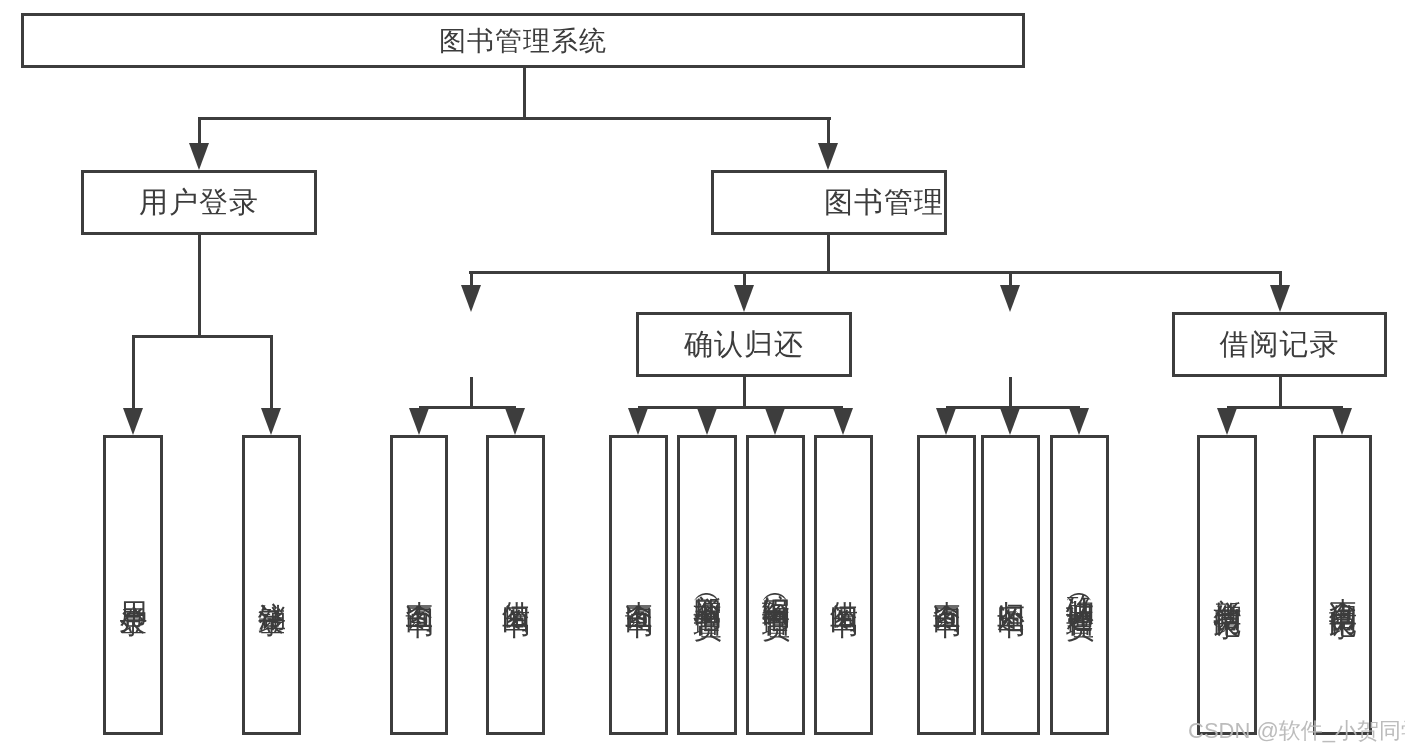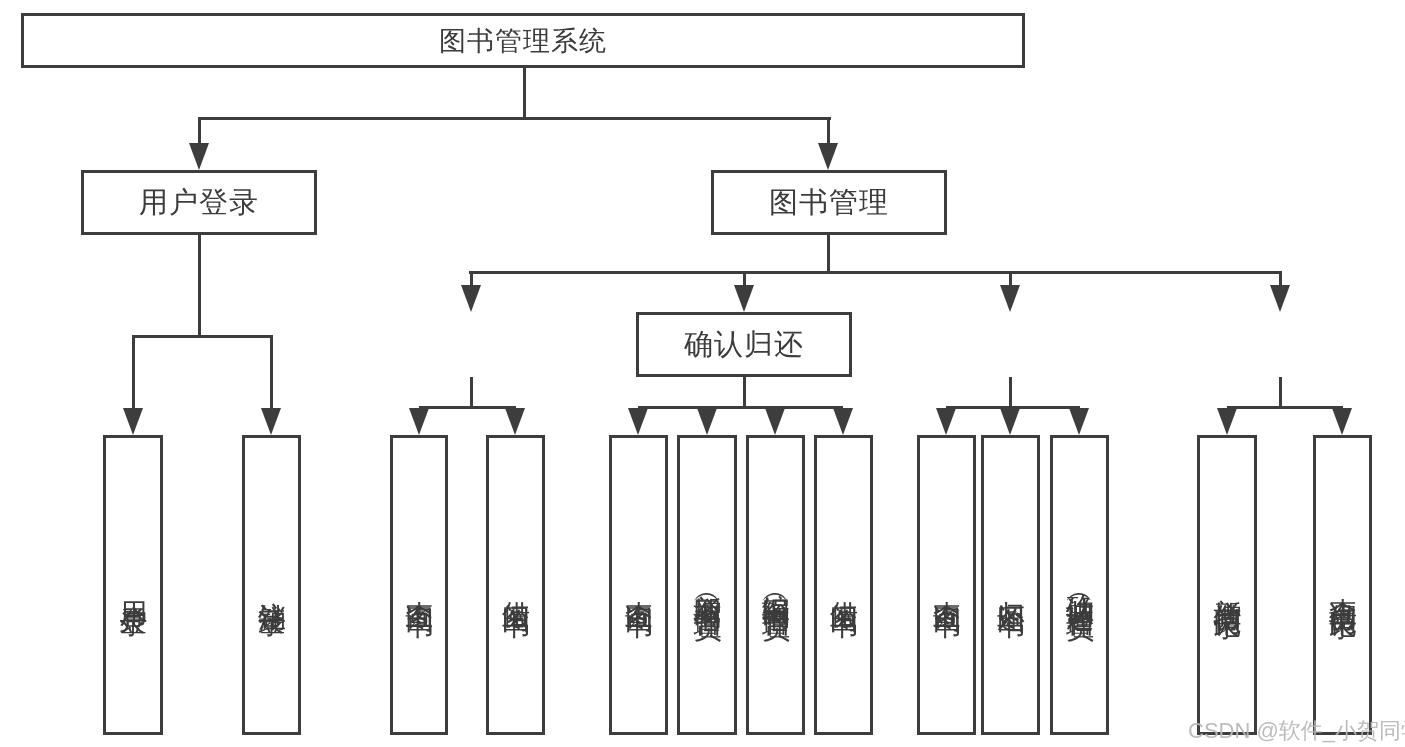--- a/index.html
+++ b/index.html
@@ -70,21 +70,21 @@
   <div class="vline" style="left:523px; top:68px; height:51px;"></div>
   <div class="hline" style="left:198px; top:117px; width:633px;"></div>
   <div class="vline" style="left:198px; top:117px; height:29px;"></div>
   <div class="vline" style="left:827px; top:117px; height:29px;"></div>
   <div class="arrow" style="left:189px; top:143px;"></div>
   <div class="arrow" style="left:818px; top:143px;"></div>
 
   <div class="node branch-box" style="left:81px; top:170px; width:236px; height:65px;">
     <span>用户登录</span>
   </div>
-  <div class="node branch-box" style="left:711px; top:170px; width:236px; height:65px;">
+  <div class="node branch-box" style="left:711px; top:170px; width:236px; height:65px;justify-content:flex-end;">
     <span>图书管理</span>
   </div>
 
   <div class="vline" style="left:198px; top:235px; height:102px;"></div>
   <div class="hline" style="left:132px; top:335px; width:141px;"></div>
   <div class="vline" style="left:132px; top:335px; height:76px;"></div>
   <div class="vline" style="left:270px; top:335px; height:76px;"></div>
   <div class="arrow" style="left:123px; top:408px;"></div>
   <div class="arrow" style="left:261px; top:408px;"></div>
 
@@ -94,20 +94,23 @@
   <div class="vline" style="left:743px; top:271px; height:17px;"></div>
   <div class="vline" style="left:1009px; top:271px; height:17px;"></div>
   <div class="vline" style="left:1279px; top:271px; height:17px;"></div>
   <div class="arrow" style="left:461px; top:285px;"></div>
   <div class="arrow" style="left:734px; top:285px;"></div>
   <div class="arrow" style="left:1000px; top:285px;"></div>
   <div class="arrow" style="left:1270px; top:285px;"></div>
 
   <div class="node branch-box" style="left:636px; top:312px; width:216px; height:65px;">
     <span>确认归还</span>
+  </div>
+  <div class="node branch-box" style="left:1172px; top:312px; width:215px; height:65px;">
+    <span>借阅记录</span>
   </div>
 
   <div class="vline" style="left:470px; top:377px; height:31px;"></div>
   <div class="hline" style="left:419px; top:406px; width:97px;"></div>
   <div class="arrow" style="left:409px; top:408px;"></div>
   <div class="arrow" style="left:505px; top:408px;"></div>
 
   <div class="vline" style="left:743px; top:377px; height:31px;"></div>
   <div class="hline" style="left:638px; top:406px; width:205px;"></div>
   <div class="arrow" style="left:628px; top:408px;"></div>

